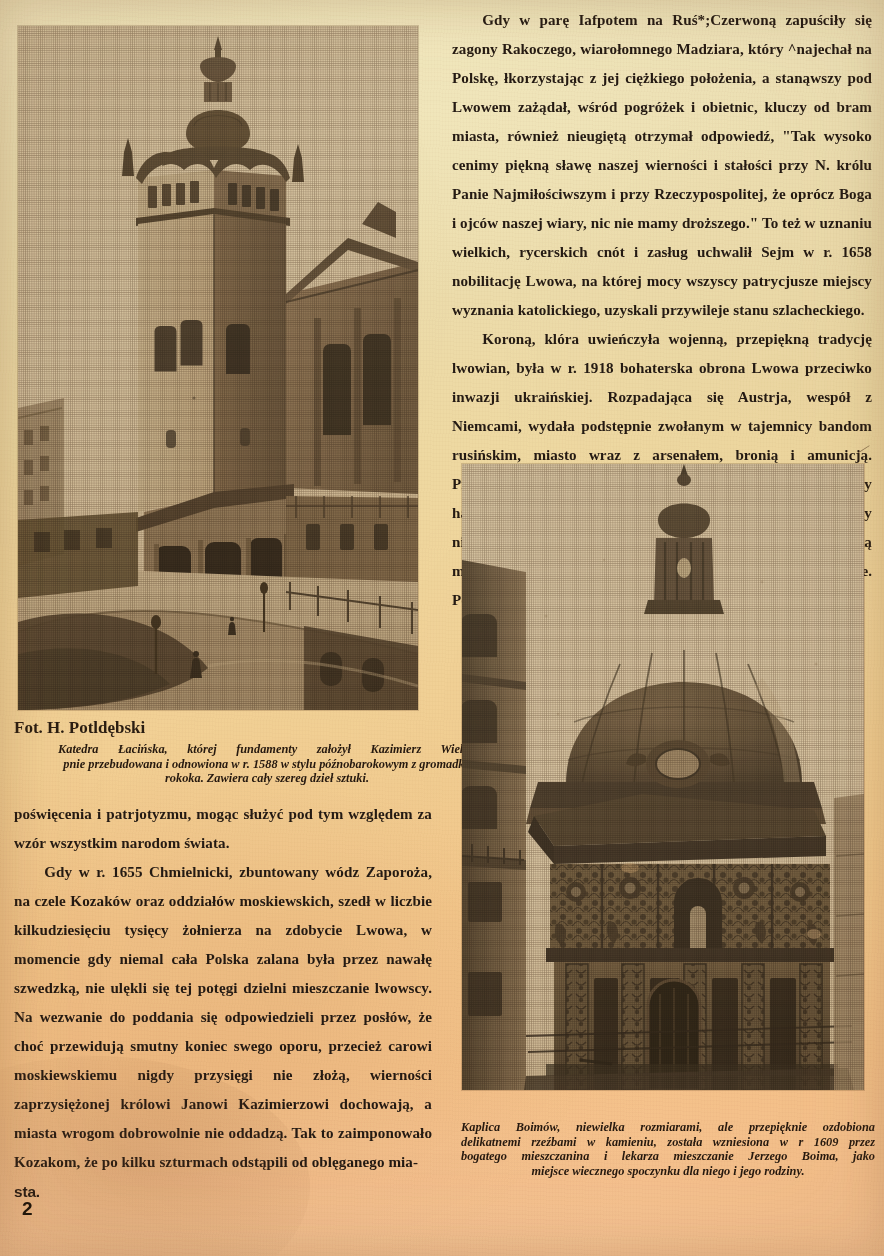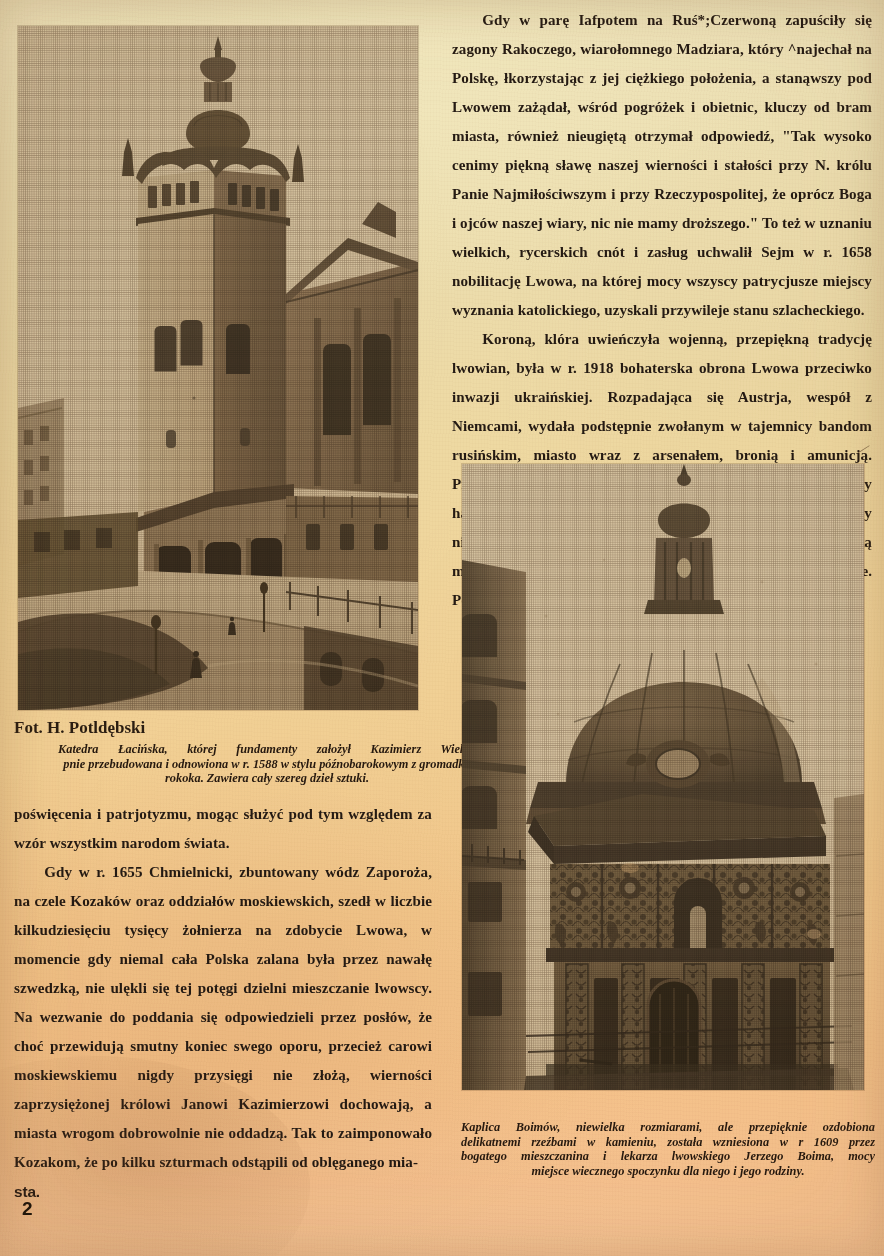--- a/index.html
+++ b/index.html
@@ -596,21 +596,21 @@
         <circle cx="96" cy="250" r="1.3"></circle>
       </g>
     </svg>
     <div class="halftone"></div>
     <div class="tone"></div>
   </div>
 
   <div id="caption-chapel" class="caption">
     <span class="justline">Kaplica Boimów, niewielka rozmiarami, ale przepięknie ozdobiona</span>
     <span class="justline">delikatnemi rzeźbami w kamieniu, została wzniesiona w r 1609 przez</span>
-    <span class="justline">bogatego mieszczanina i lekarza lwowskiego Jerzego Boima, mocy</span>
+    <span class="justline">bogatego mieszczanina i lekarza mieszczanie Jerzego Boima, jako</span>
     <span>miejsce wiecznego spoczynku dla niego i jego rodziny.</span>
   </div>
 
   <div class="page-number">2</div>
 
   <div class="stray-mark" style="left:862px; top:440px; font-size:17px; transform:rotate(22deg);">⁄</div>
 
   <div class="grain"></div>
   <div class="curl"></div>
   <div class="edge-shade"></div>

